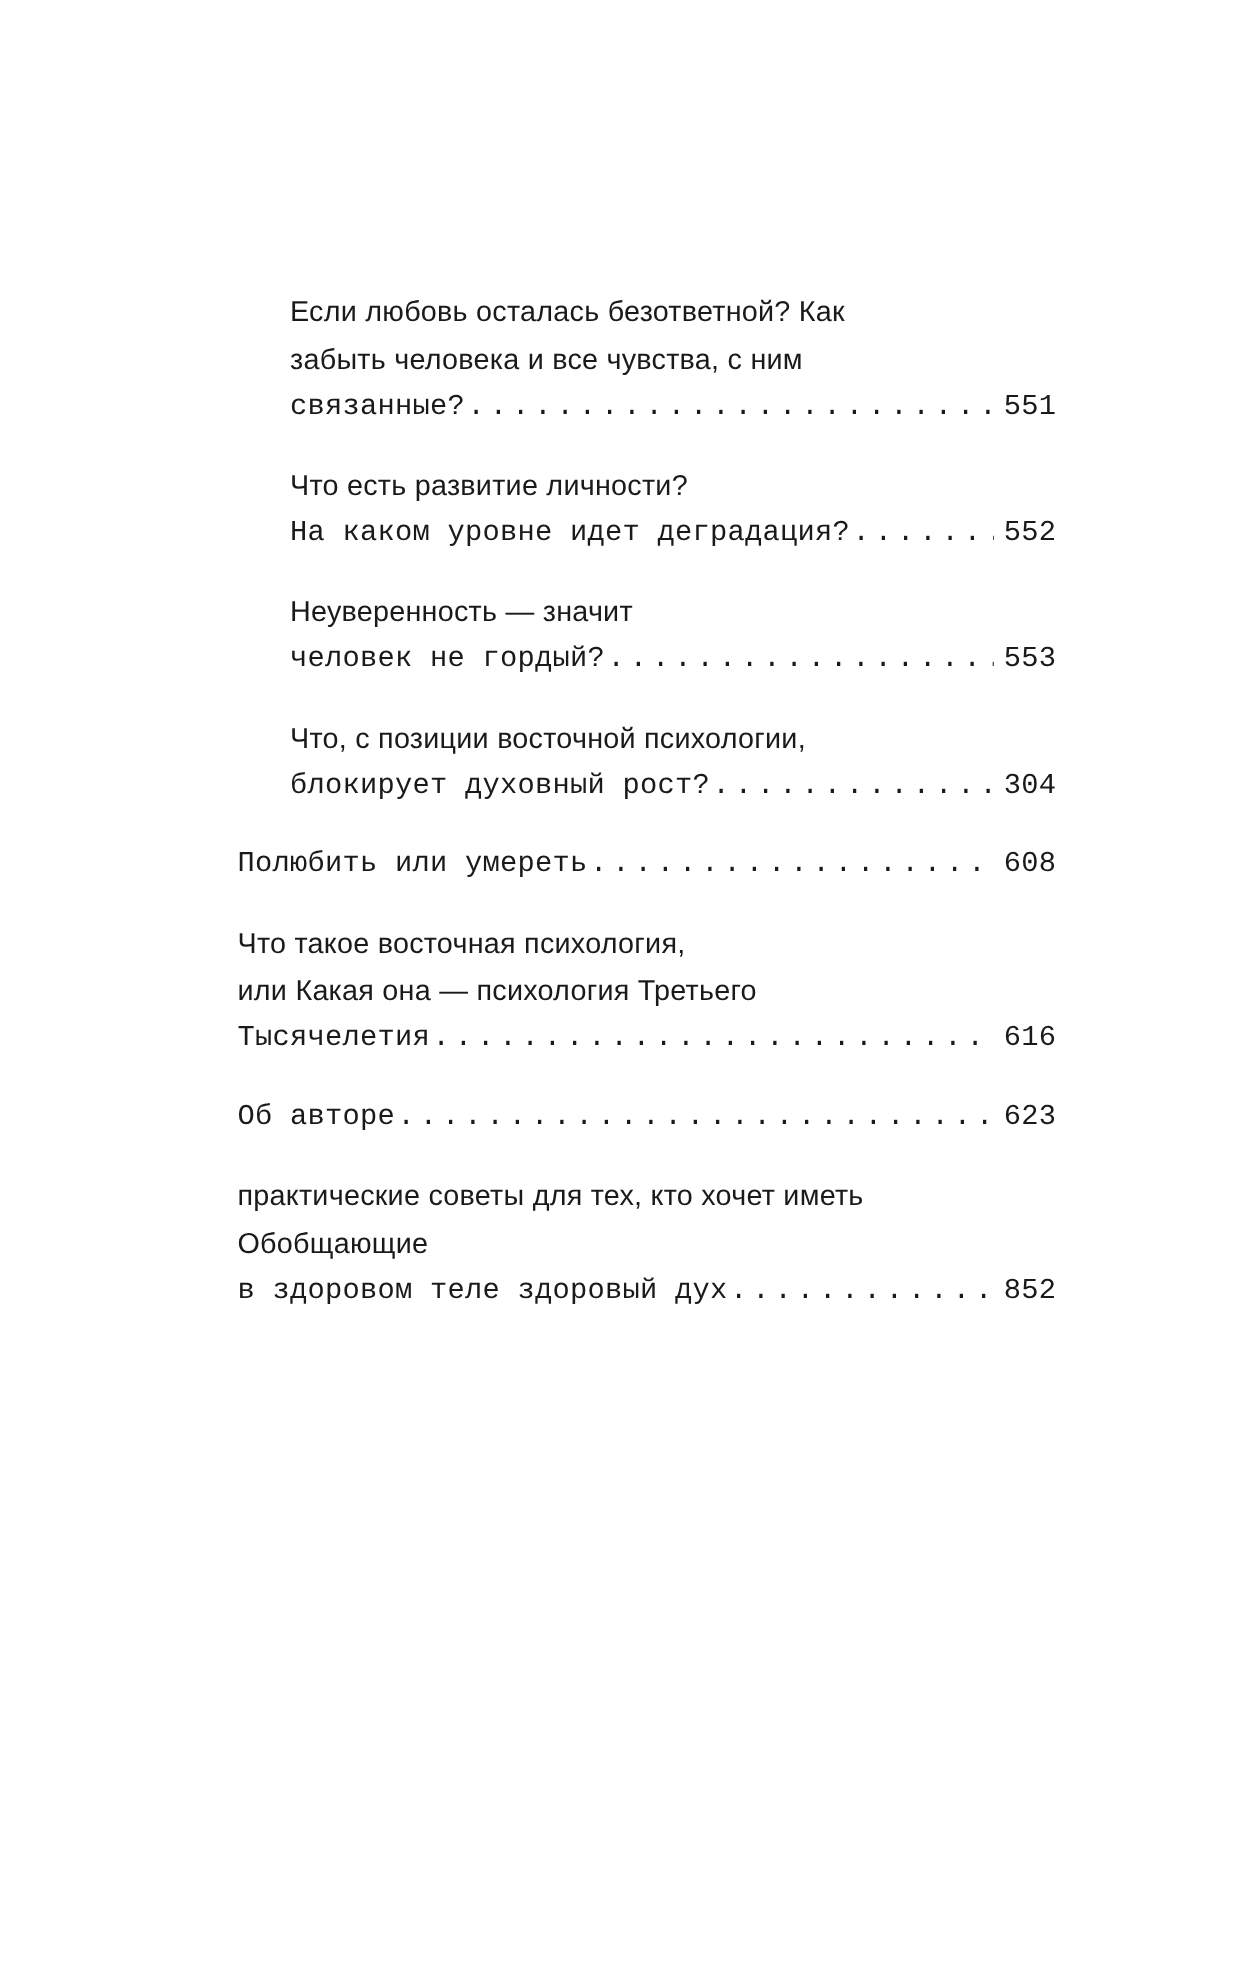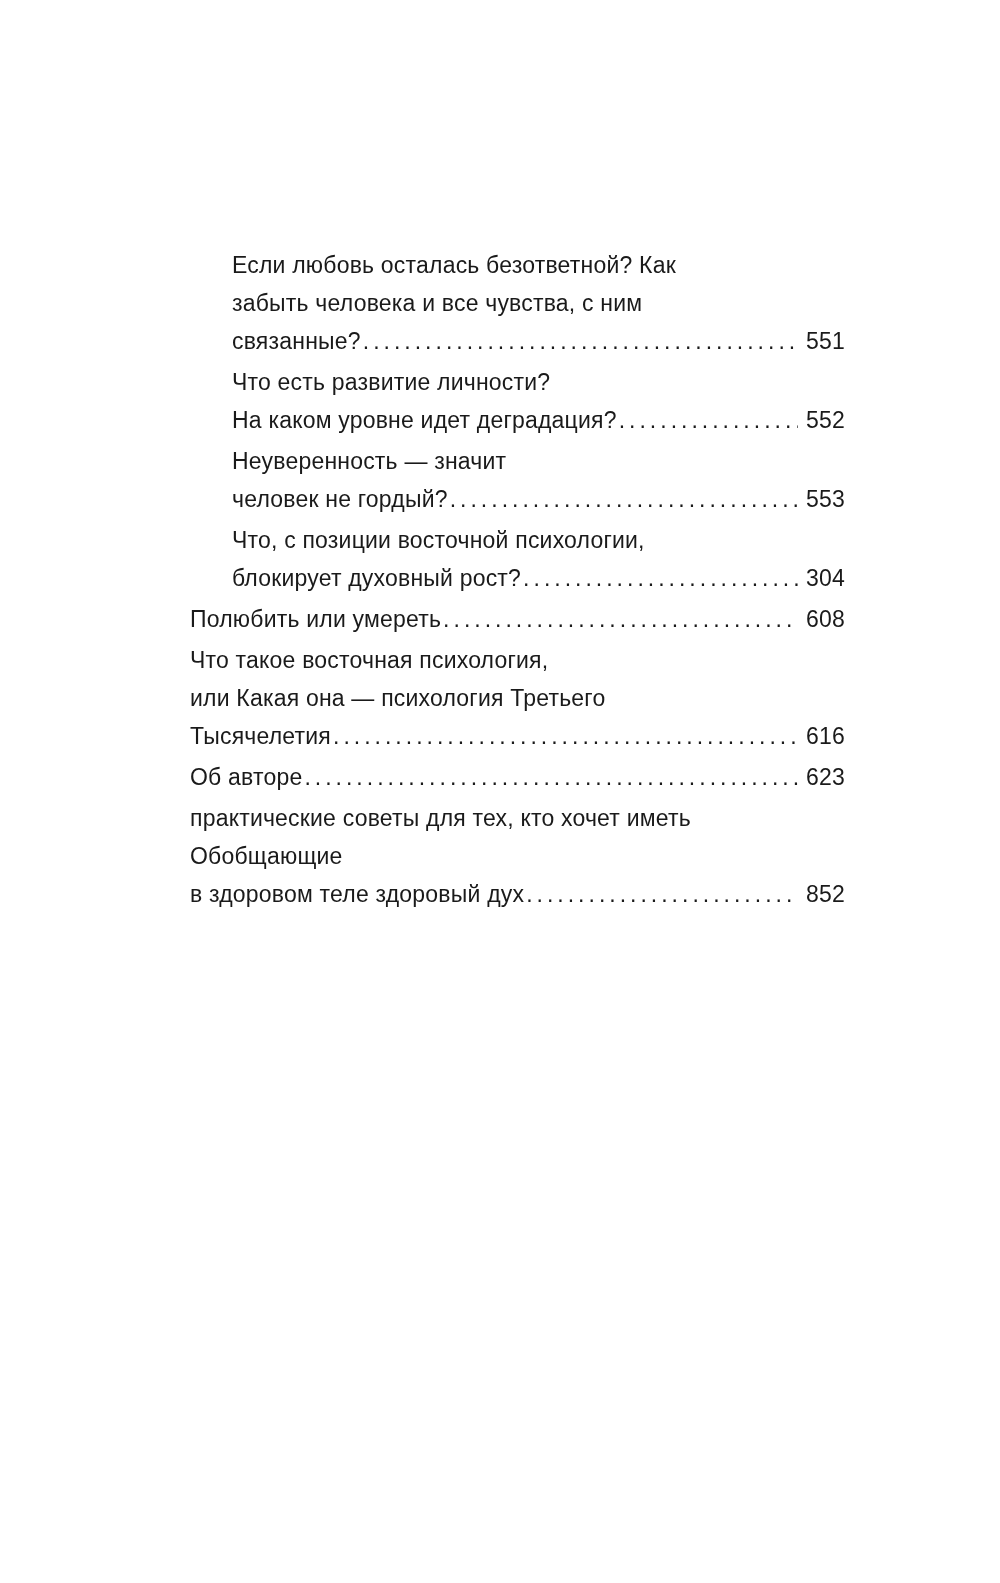--- a/index.html
+++ b/index.html
@@ -20,36 +20,37 @@
     position: absolute;
     top: 230px;
     left: 190px;
     width: 655px;
     font-size: 23px;
     line-height: 38px;
     font-weight: 400;
     letter-spacing: 0.2px;
   }
   .toc-entry {
-    margin-top: 3px;
+    margin-top: 25px;
   }
   .toc-entry:first-child {
-    margin-top: 16px;
+    margin-top: 0;
   }
   .toc-entry.gap-large {
   }
   .toc-entry.indent-1 {
     padding-left: 42px;
   }
   .toc-line {
     white-space: nowrap;
   }
   .toc-line-last {
     display: flex;
     align-items: flex-start;
+    font-family: Liberation Mono, monospace;
   }
   .line-text {
     white-space: nowrap;
     flex: 0 0 auto;
   }
   .leader {
     flex: 1 1 auto;
     overflow: hidden;
     white-space: nowrap;
     min-width: 18px;

